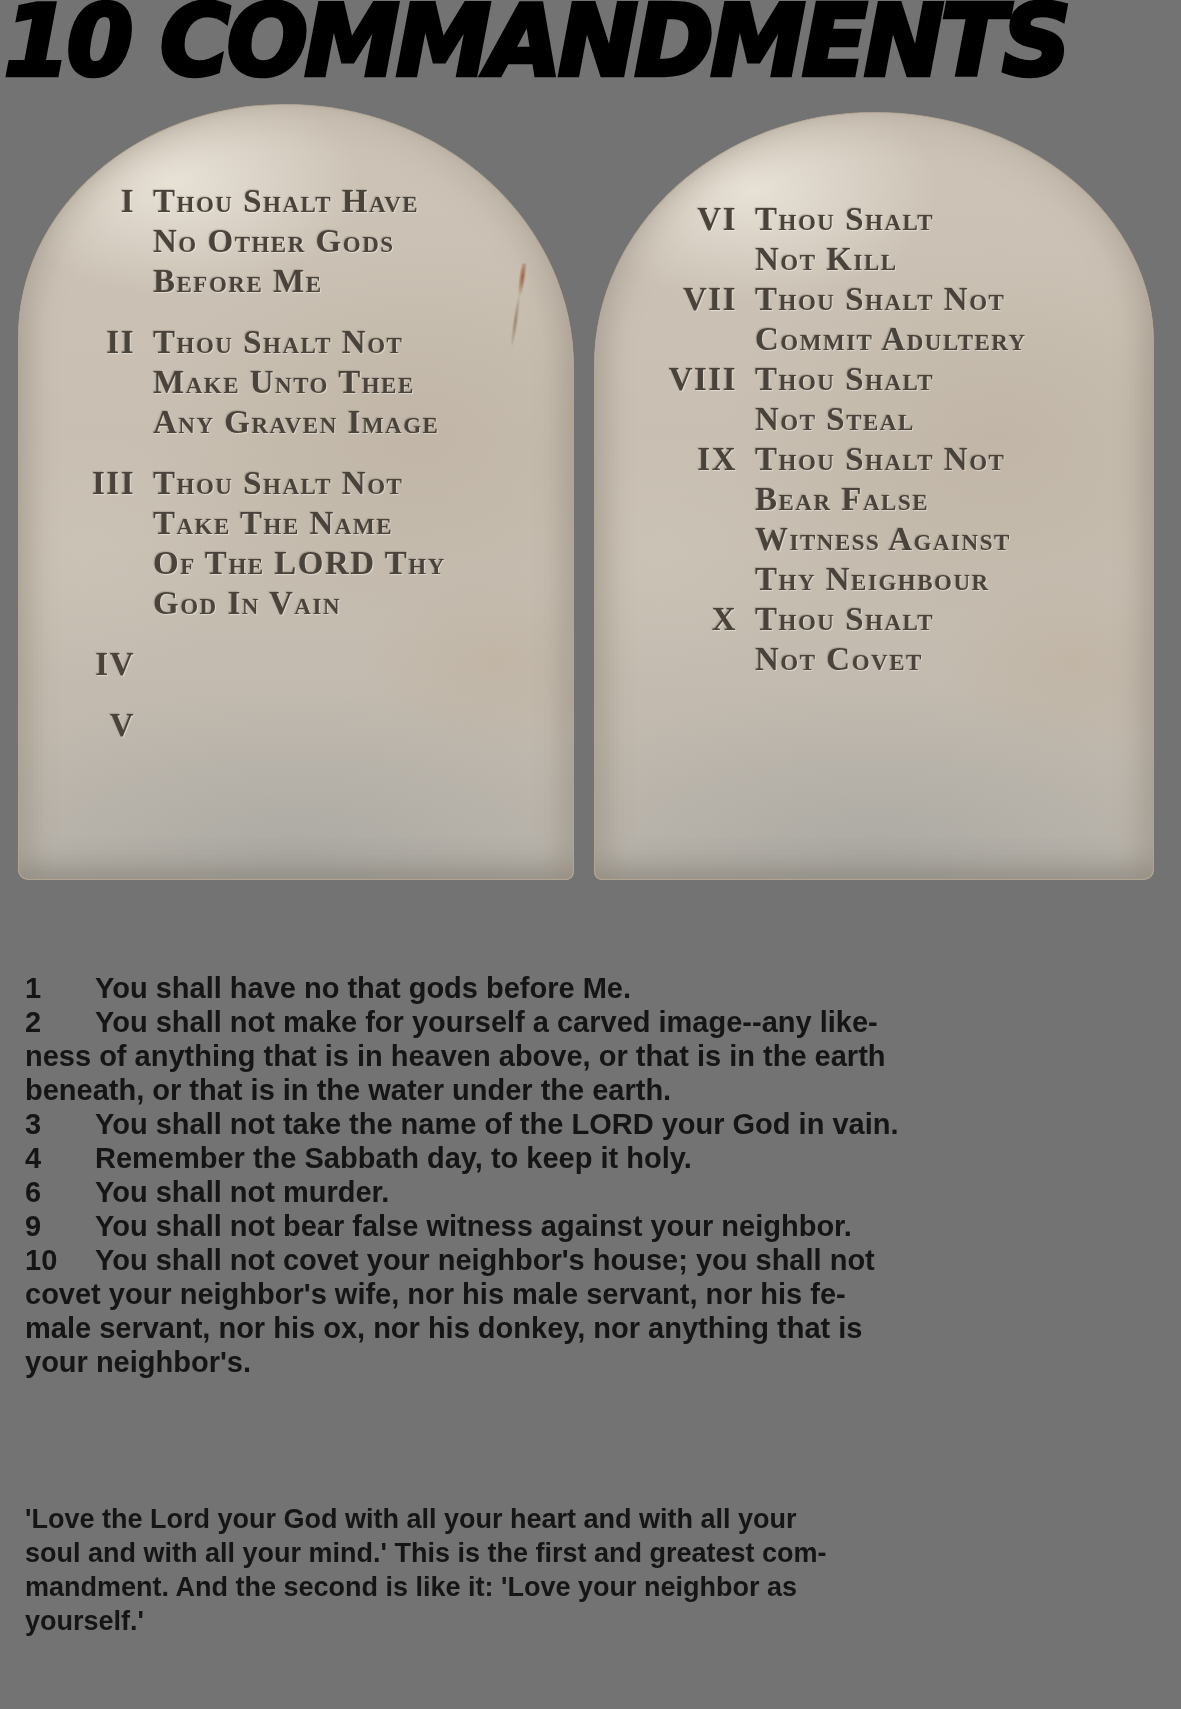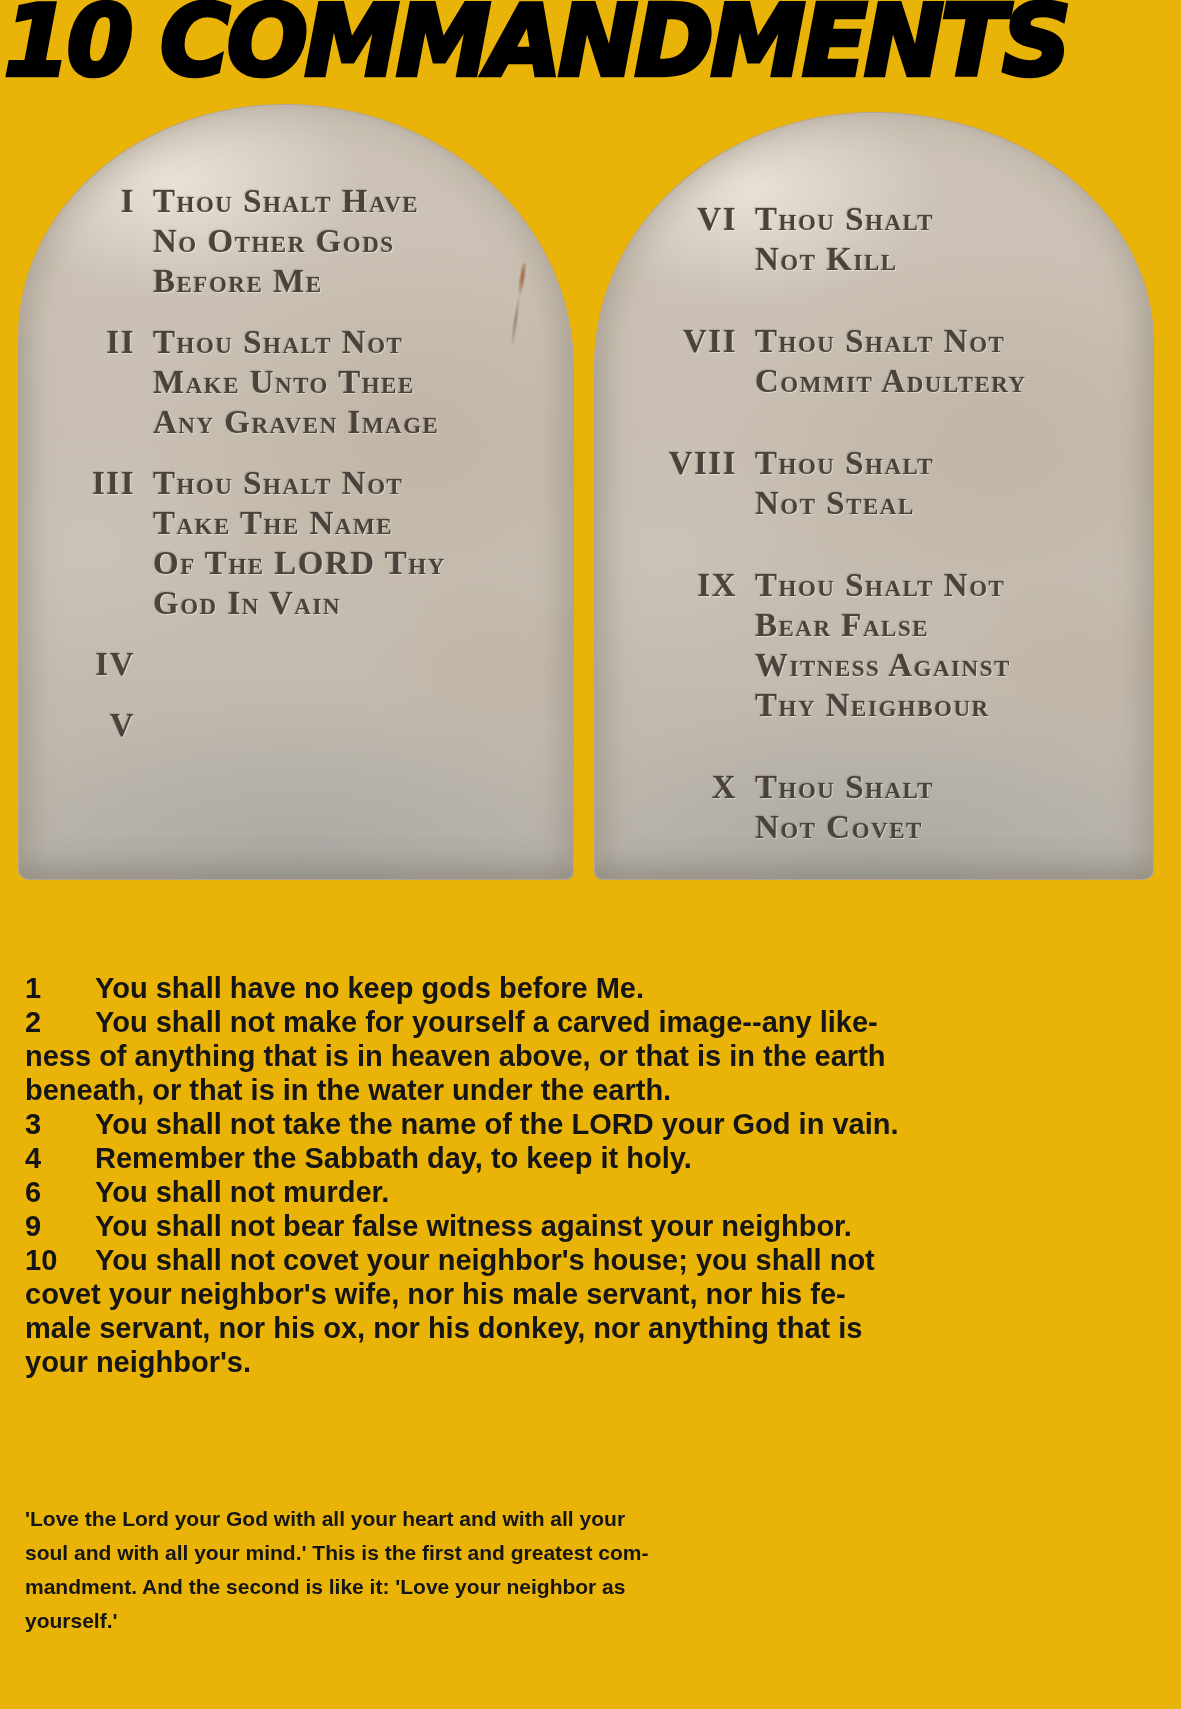--- a/index.html
+++ b/index.html
@@ -1,17 +1,17 @@
 <!DOCTYPE html>
 <html><head>
 <meta charset="utf-8">
 <style>
   html,body { margin:0; padding:0; background:#ffffff; }
   .page {
-    position:relative; width:1181px; height:1709px; background:#eab308;
+    position:relative; width:1181px; height:1709px; background:#737373;
     overflow:hidden; font-family:"Liberation Sans", sans-serif;
   }
 
   
   .title {
     position:absolute; top:-22px; left:4px; width:1170px;
     font-family:"DejaVu Sans", sans-serif;
     font-weight:bold; font-style:italic;
     font-size:95px; line-height:120px; letter-spacing:-3px;
     color:#000; -webkit-text-stroke:4.5px #000;
@@ -39,21 +39,21 @@
   .tablet.left  { left:18px;  top:104px; width:554px; height:774px;
                   border-radius:48% 52% 8px 10px / 30% 34% 8px 10px; }
   .tablet.right { left:594px; top:112px; width:558px; height:766px;
                   border-radius:50% 50% 10px 8px / 33% 30% 10px 8px; }
 
   .t-items {
     position:absolute; left:0; top:0; right:0;
     display:flex; flex-direction:column;
   }
   .tablet.left  .t-items { padding:76px 14px 0 24px; gap:21px; }
-  .tablet.right .t-items { padding:86px 2px 0 30px; gap:42px; }
+  .tablet.right .t-items { padding:86px 2px 0 30px; }
 
   .t-item { display:flex; align-items:flex-start; }
   .t-num {
     flex:none; text-align:right; padding-right:18px;
   }
   .tablet.left  .t-num { width:92px; }
   .tablet.right .t-num { width:112px; }
 
   .t-num, .t-text {
     font-family:"Liberation Serif", serif;
@@ -78,21 +78,21 @@
   .list {
     position:absolute; left:25px; top:971px; width:1132px;
     font-weight:bold; font-size:29px; line-height:34px; color:#151515;
     letter-spacing:0px;
   }
   .li-num { display:inline-block; width:70px; vertical-align:top; }
   .li-text { white-space:pre-line; }
 
   .footer {
     position:absolute; left:25px; top:1502px; width:1132px;
-    font-weight:bold; font-size:21px; line-height:34px; color:#151515;
+    font-weight:bold; font-size:27px; line-height:34px; color:#151515;
     white-space:pre-line;
   }
 </style>
 </head>
 <body>
 
 <div class="page">
 
   <div class="title">10 COMMANDMENTS</div>
 
@@ -154,21 +154,21 @@
       <div class="t-item">
         <div class="t-num">X</div>
         <div class="t-text">Thou Shalt
 Not Covet</div>
       </div>
     </div>
   </div>
 
   <div class="list">
     <div class="list-item">
-      <span class="li-num">1</span><span class="li-text">You shall have no keep gods before Me.</span>
+      <span class="li-num">1</span><span class="li-text">You shall have no that gods before Me.</span>
     </div>
     <div class="list-item">
       <span class="li-num">2</span><span class="li-text">You shall not make for yourself a carved image--any like-
 ness of anything that is in heaven above, or that is in the earth
 beneath, or that is in the water under the earth.</span>
     </div>
     <div class="list-item">
       <span class="li-num">3</span><span class="li-text">You shall not take the name of the LORD your God in vain.</span>
     </div>
     <div class="list-item">

